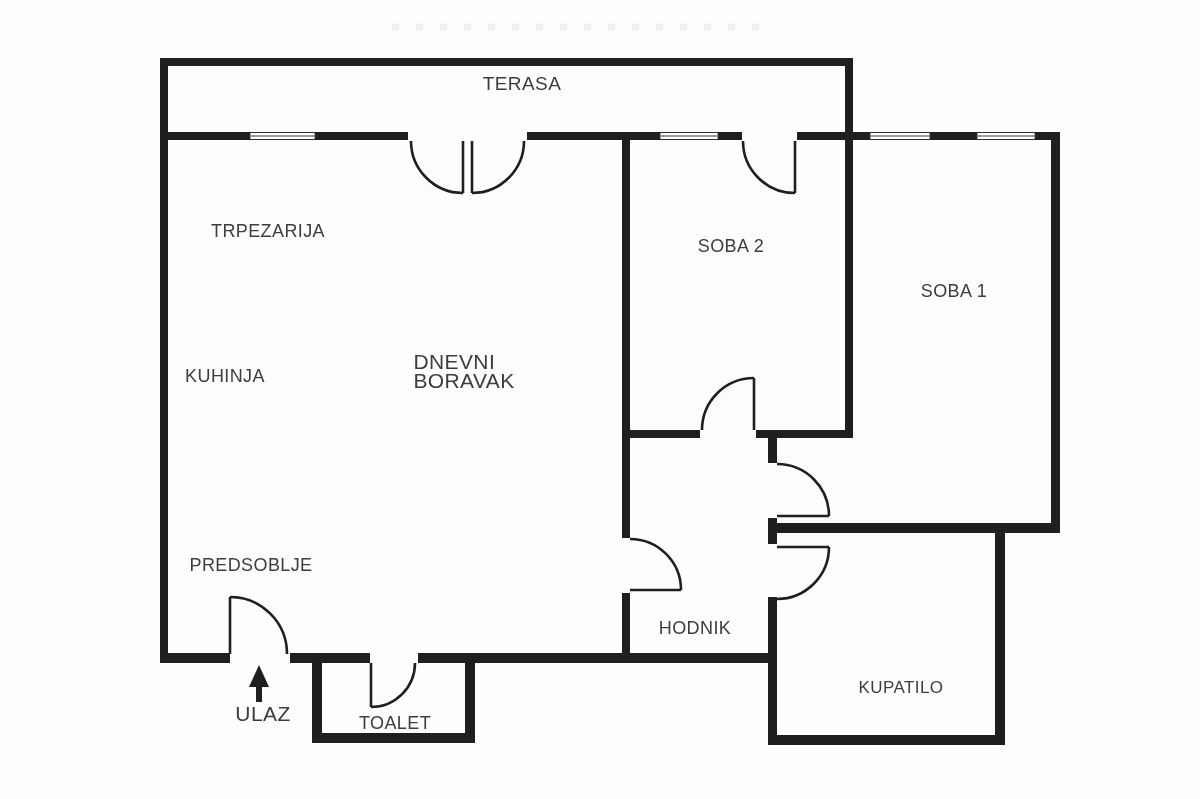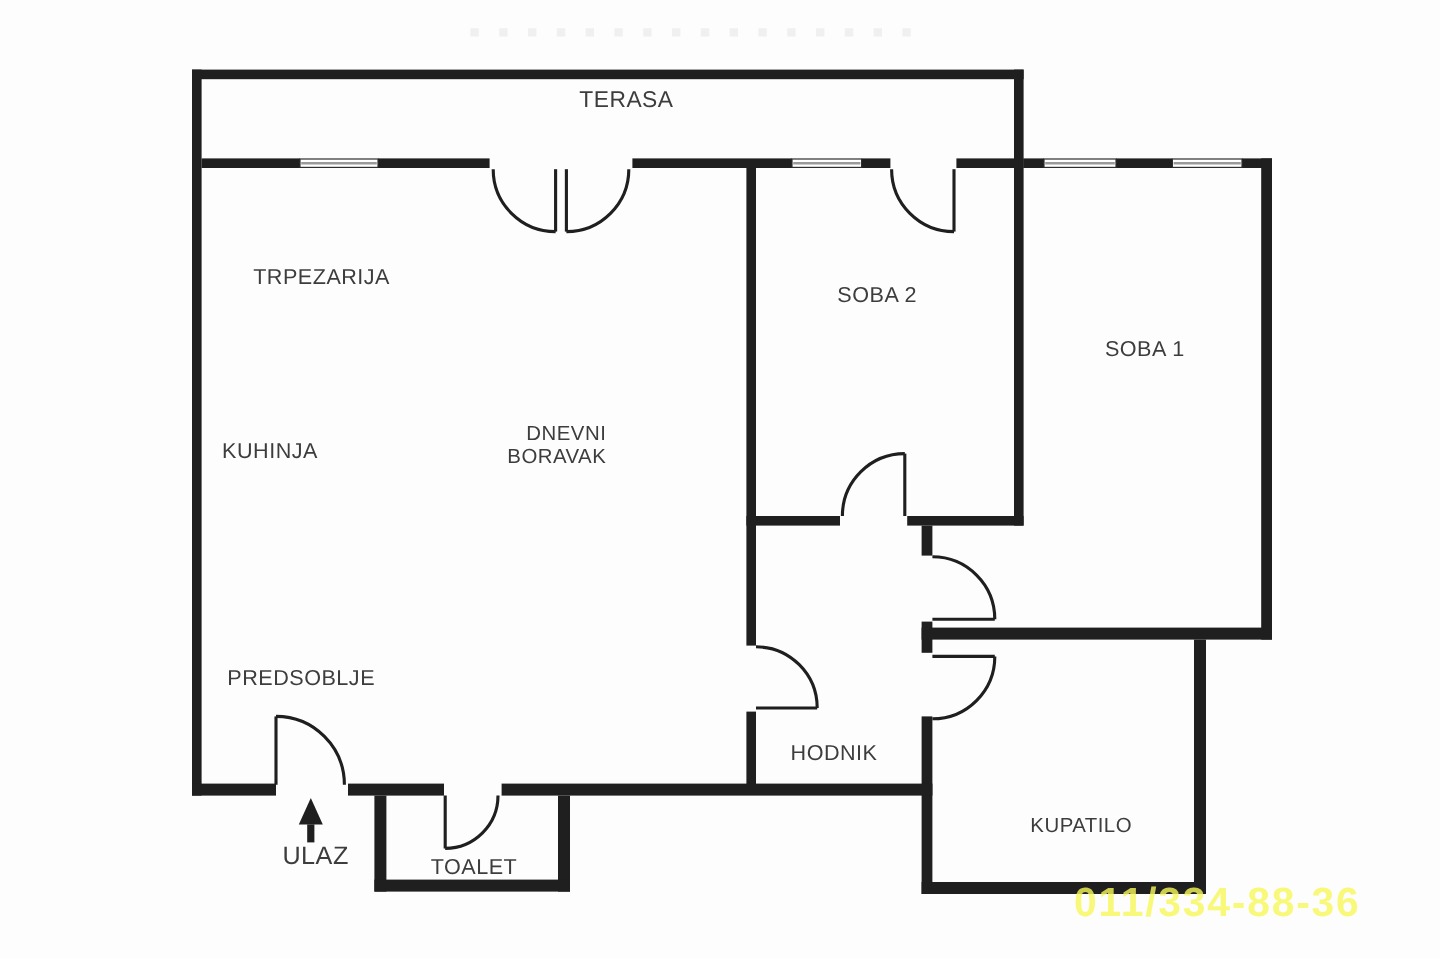--- a/index.html
+++ b/index.html
@@ -11,21 +11,21 @@
   .wall{fill:var(--wall,#1f1f1f);}
   .door{fill:none;stroke:var(--wall,#1f1f1f);stroke-width:2.6;}
   .win-frame{fill:#ffffff;stroke:#2e2e2e;stroke-width:1;}
   .win-mid{stroke:var(--window,#9a9a9a);stroke-width:2;}
   .dash-line{stroke:#f0f0f0;stroke-width:7;}
   .arrow{fill:var(--wall,#1f1f1f);}
   .room-label{
     position:absolute;transform:translate(-50%,-50%);
     font-size:18px;color:var(--label,#3d3d3d);letter-spacing:.4px;white-space:nowrap;
   }
-  .room-label.two-line{text-align:right;line-height:19px;font-size:17px;}
+  .room-label.two-line{text-align:left;line-height:19px;font-size:21px;}
   .label-terasa{left:522px;top:84px;font-size:19px;}
   .label-trpezarija{left:268px;top:231px;}
   .label-soba2{left:731px;top:246px;}
   .label-soba1{left:954px;top:291px;}
   .label-kuhinja{left:225px;top:376px;}
   .label-dnevni{left:464px;top:371px;}
   .label-predsoblje{left:251px;top:565px;}
   .label-hodnik{left:695px;top:628px;}
   .label-kupatilo{left:901px;top:688px;font-size:17px;}
   .label-ulaz{left:263px;top:714px;font-size:21px;}
@@ -156,15 +156,14 @@
   <div class="room-label two-line label-dnevni">
     <div>DNEVNI</div>
     <div>BORAVAK</div>
   </div>
   <div class="room-label label-predsoblje">PREDSOBLJE</div>
   <div class="room-label label-hodnik">HODNIK</div>
   <div class="room-label label-kupatilo">KUPATILO</div>
   <div class="room-label label-ulaz">ULAZ</div>
   <div class="room-label label-toalet">TOALET</div>
 
-  <div class="wm wm-line2">011/334-88-36</div>
 
 </div>
 
 </body></html>

